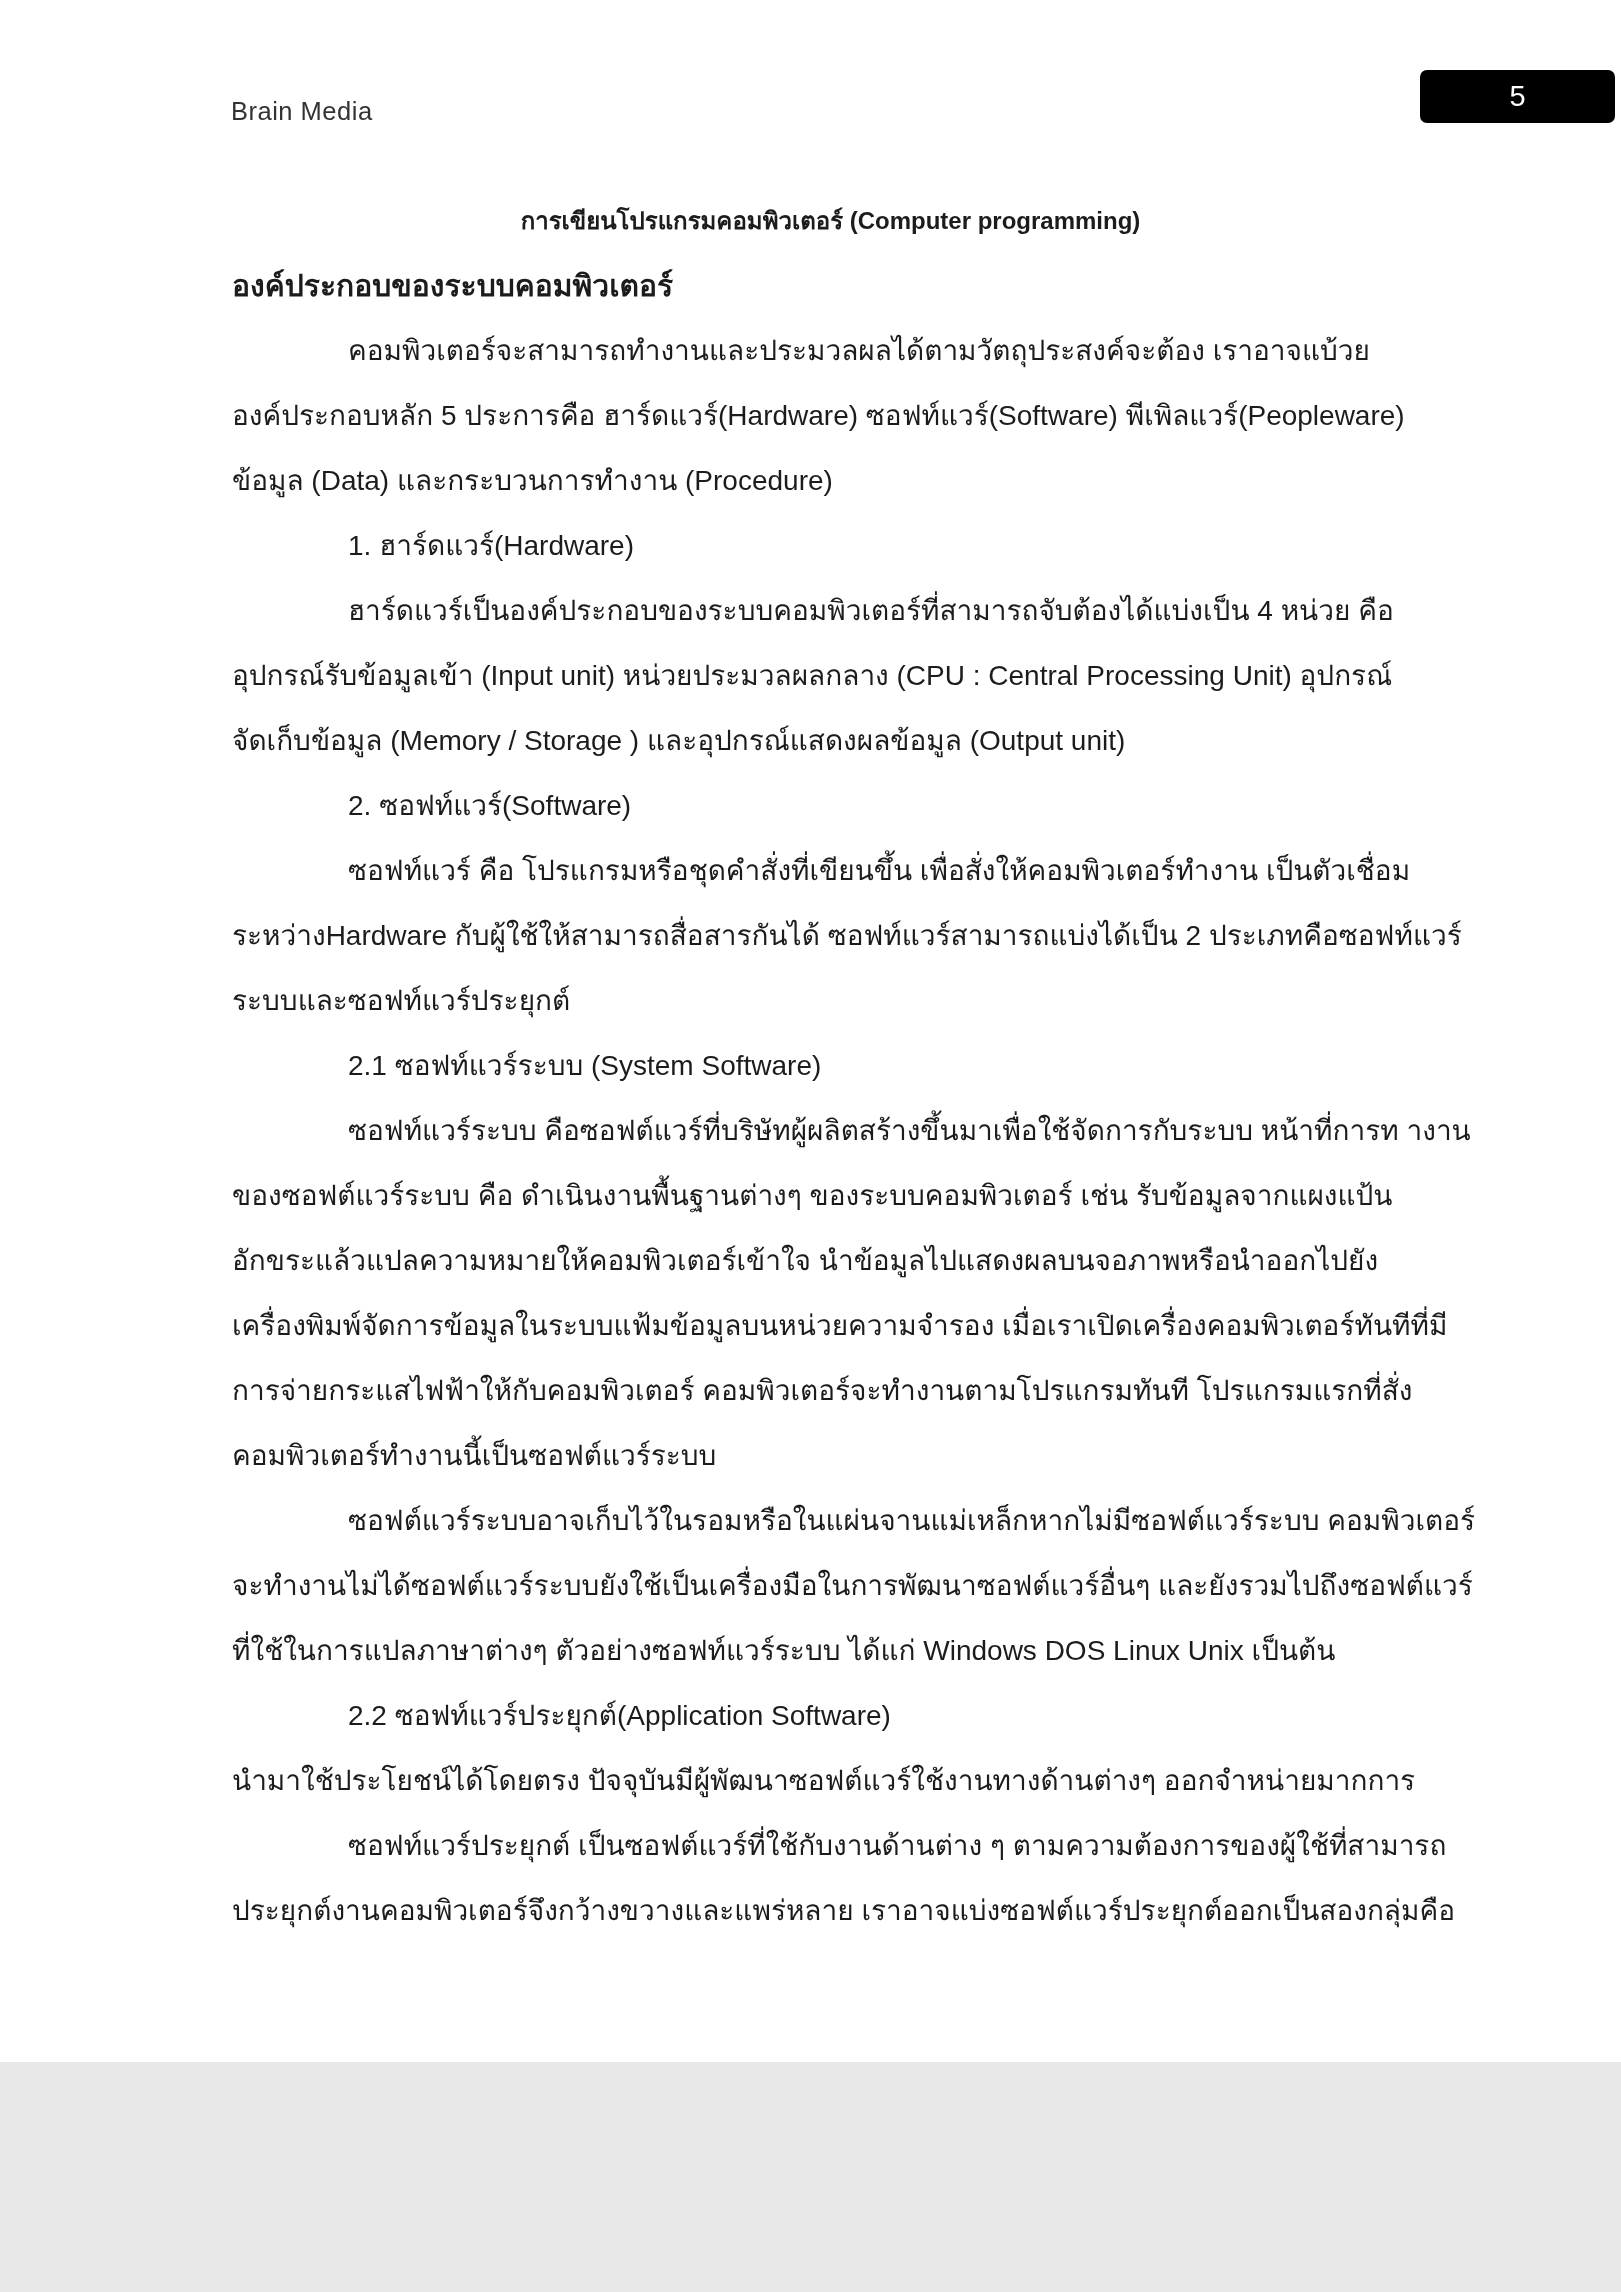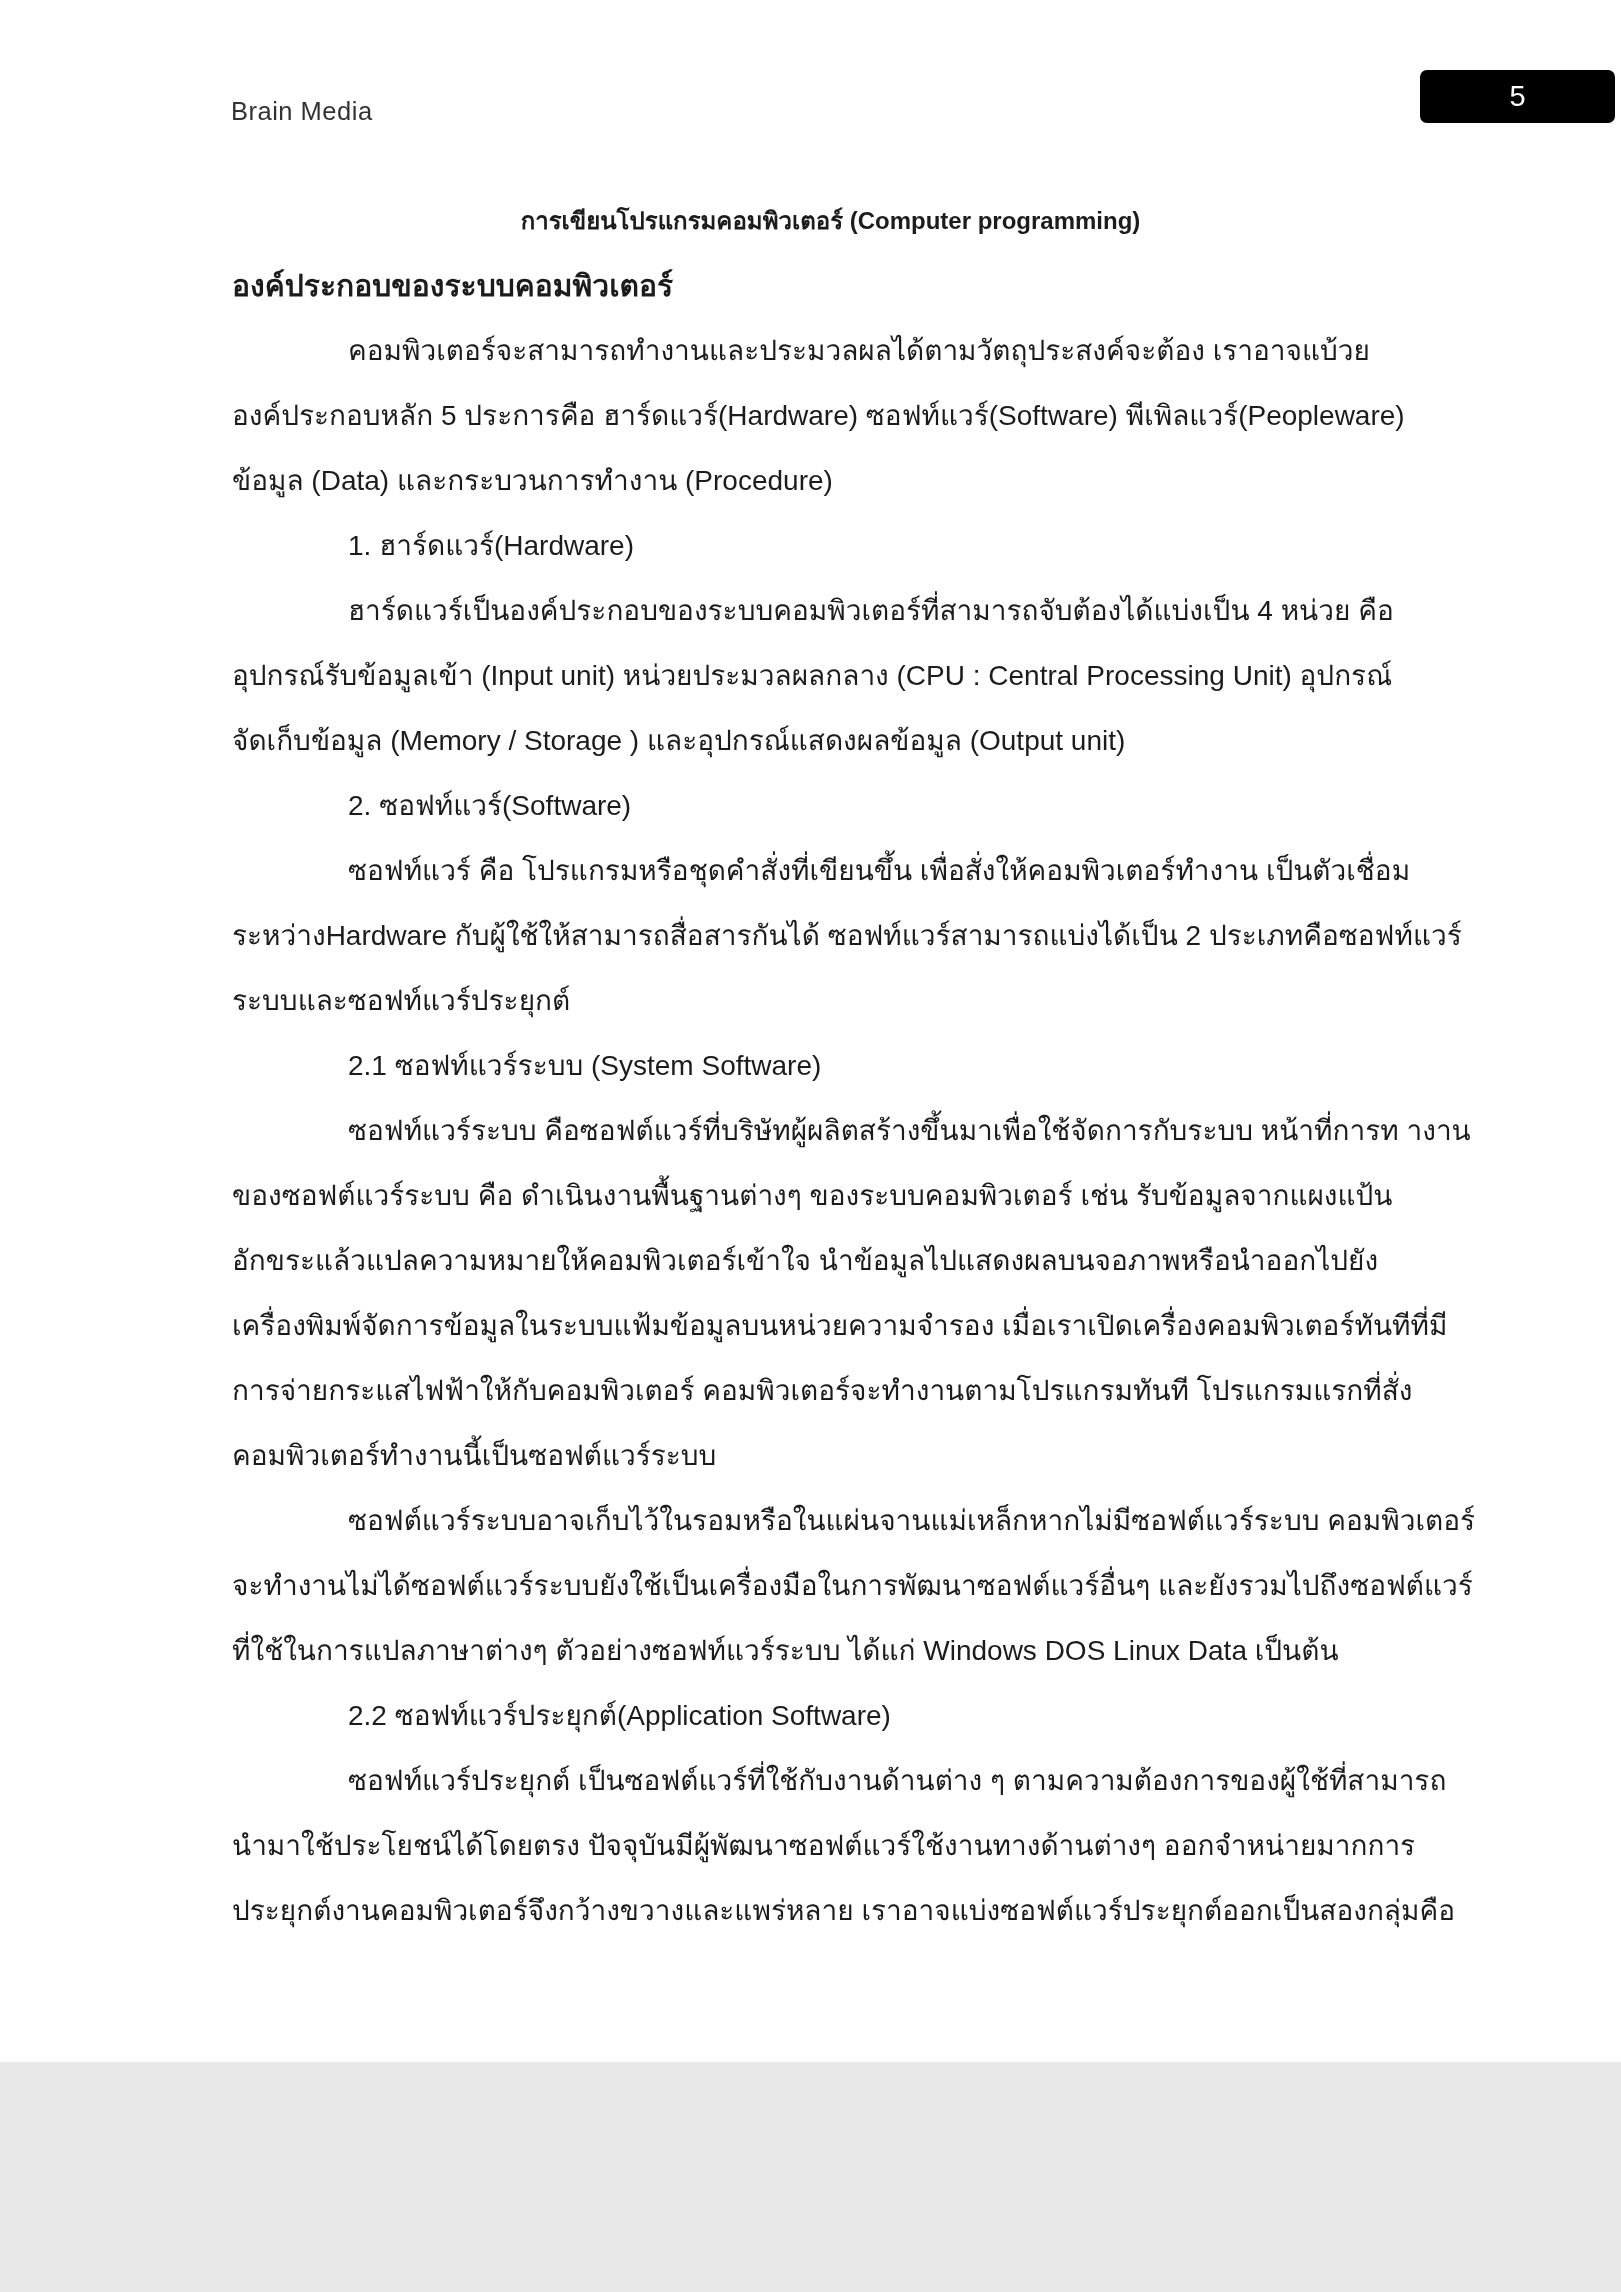--- a/index.html
+++ b/index.html
@@ -111,24 +111,24 @@
         <div class="line">ระบบและซอฟท์แวร์ประยุกต์</div>
         <div class="line indent">2.1 ซอฟท์แวร์ระบบ (System Software)</div>
         <div class="line indent">ซอฟท์แวร์ระบบ คือซอฟต์แวร์ที่บริษัทผู้ผลิตสร้างขึ้นมาเพื่อใช้จัดการกับระบบ หน้าที่การท างาน</div>
         <div class="line">ของซอฟต์แวร์ระบบ คือ ดำเนินงานพื้นฐานต่างๆ ของระบบคอมพิวเตอร์ เช่น รับข้อมูลจากแผงแป้น</div>
         <div class="line">อักขระแล้วแปลความหมายให้คอมพิวเตอร์เข้าใจ นำข้อมูลไปแสดงผลบนจอภาพหรือนำออกไปยัง</div>
         <div class="line">เครื่องพิมพ์จัดการข้อมูลในระบบแฟ้มข้อมูลบนหน่วยความจำรอง เมื่อเราเปิดเครื่องคอมพิวเตอร์ทันทีที่มี</div>
         <div class="line">การจ่ายกระแสไฟฟ้าให้กับคอมพิวเตอร์ คอมพิวเตอร์จะทำงานตามโปรแกรมทันที โปรแกรมแรกที่สั่ง</div>
         <div class="line">คอมพิวเตอร์ทำงานนี้เป็นซอฟต์แวร์ระบบ</div>
         <div class="line indent">ซอฟต์แวร์ระบบอาจเก็บไว้ในรอมหรือในแผ่นจานแม่เหล็กหากไม่มีซอฟต์แวร์ระบบ คอมพิวเตอร์</div>
         <div class="line">จะทำงานไม่ได้ซอฟต์แวร์ระบบยังใช้เป็นเครื่องมือในการพัฒนาซอฟต์แวร์อื่นๆ และยังรวมไปถึงซอฟต์แวร์</div>
-        <div class="line">ที่ใช้ในการแปลภาษาต่างๆ ตัวอย่างซอฟท์แวร์ระบบ ได้แก่ Windows DOS Linux Data เป็นต้น</div>
+        <div class="line">ที่ใช้ในการแปลภาษาต่างๆ ตัวอย่างซอฟท์แวร์ระบบ ได้แก่ Windows DOS Linux Unix เป็นต้น</div>
         <div class="line indent">2.2 ซอฟท์แวร์ประยุกต์(Application Software)</div>
+        <div class="line">นำมาใช้ประโยชน์ได้โดยตรง ปัจจุบันมีผู้พัฒนาซอฟต์แวร์ใช้งานทางด้านต่างๆ ออกจำหน่ายมากการ</div>
         <div class="line indent">ซอฟท์แวร์ประยุกต์ เป็นซอฟต์แวร์ที่ใช้กับงานด้านต่าง ๆ ตามความต้องการของผู้ใช้ที่สามารถ</div>
-        <div class="line">นำมาใช้ประโยชน์ได้โดยตรง ปัจจุบันมีผู้พัฒนาซอฟต์แวร์ใช้งานทางด้านต่างๆ ออกจำหน่ายมากการ</div>
         <div class="line">ประยุกต์งานคอมพิวเตอร์จึงกว้างขวางและแพร่หลาย เราอาจแบ่งซอฟต์แวร์ประยุกต์ออกเป็นสองกลุ่มคือ</div>
       </div>
   </div>
 
   <div class="footer-rule-thick" style="background: rgb(94, 38, 37);"></div>
   <div class="footer-rule-thin" style="background: rgb(94, 38, 37);"></div>
 
   <div class="footer-text">นักวิชาการคอมพิวเตอร์ปฏิบัติการ กรมส่งเสริมการค้าระหว่างประเทศ</div>
 
 </div>

